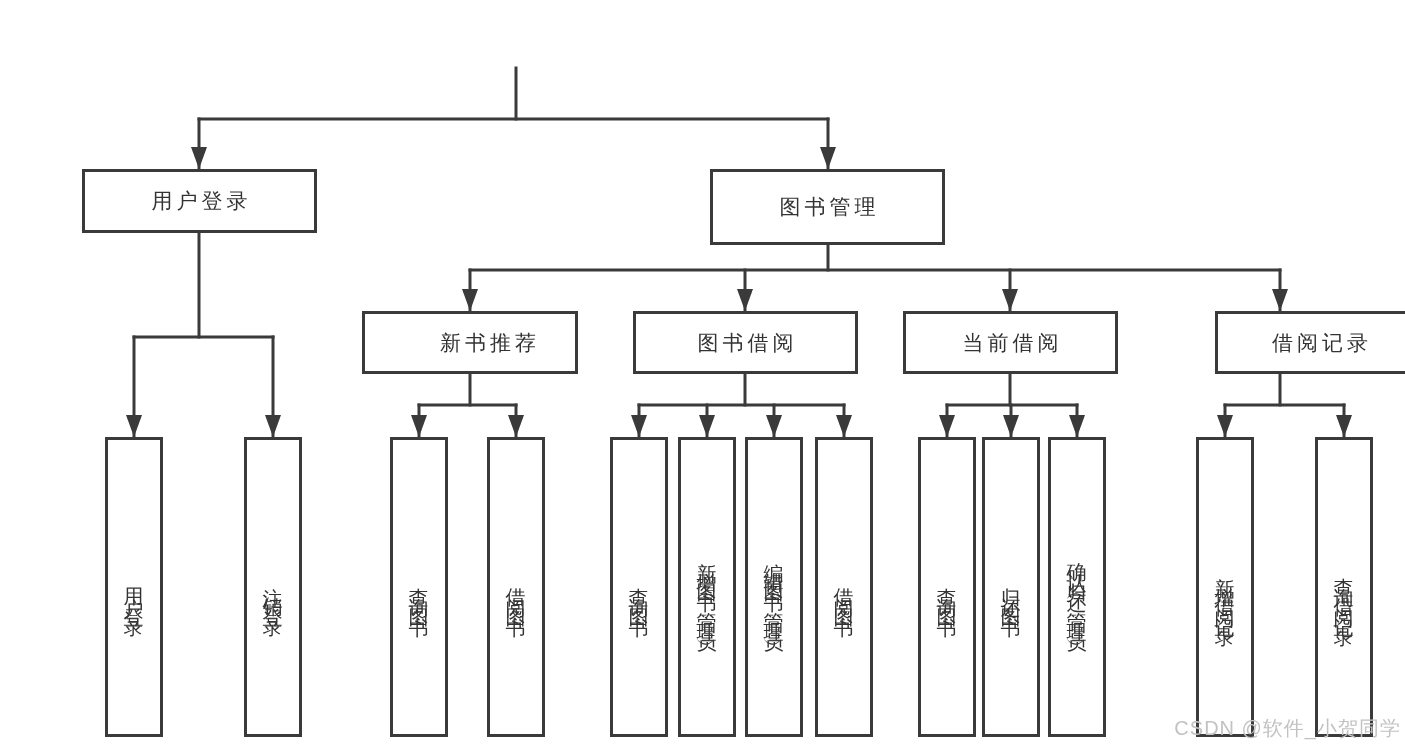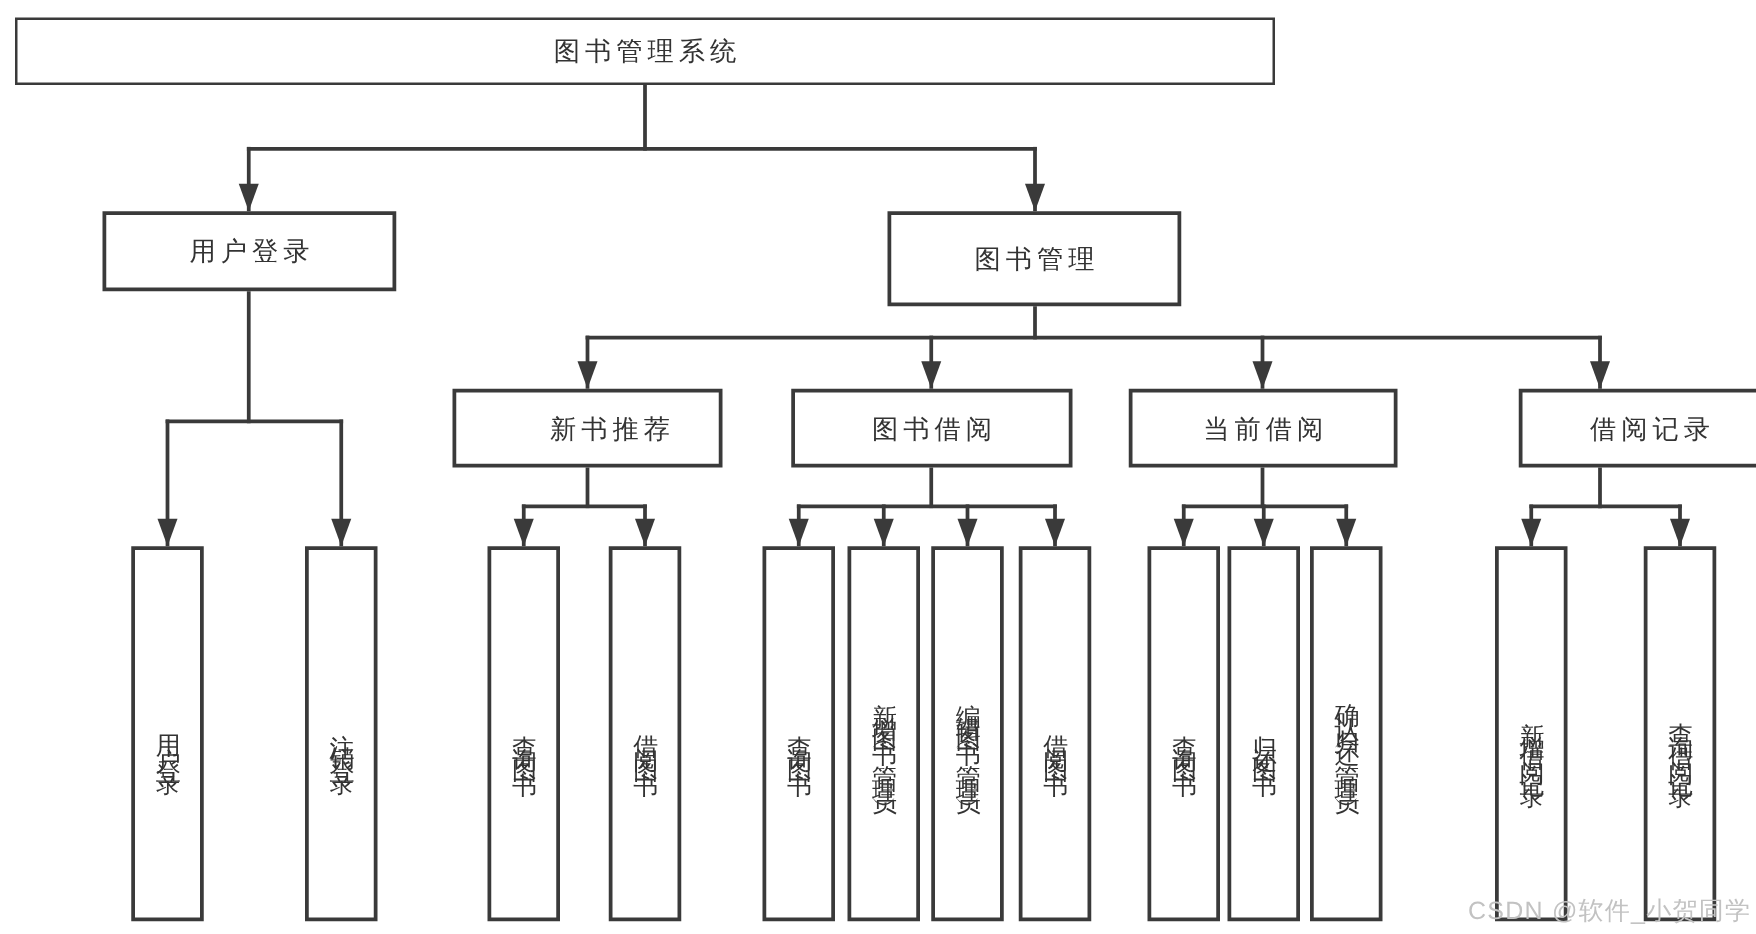--- a/index.html
+++ b/index.html
@@ -129,23 +129,20 @@
       <polygon points="766,415 782,415 774,437"></polygon>
       <polygon points="836,415 852,415 844,437"></polygon>
       <polygon points="939,415 955,415 947,437"></polygon>
       <polygon points="1003,415 1019,415 1011,437"></polygon>
       <polygon points="1069,415 1085,415 1077,437"></polygon>
       <polygon points="1217,415 1233,415 1225,437"></polygon>
       <polygon points="1336,415 1352,415 1344,437"></polygon>
     </g>
   </svg>
 
-  <div class="node hnode root" style="left:12px; top:14px; width:1008px; height:54px;">
-    <span class="lbl">图书管理系统</span>
-  </div>
 
   <div class="node hnode" style="left:82px; top:169px; width:235px; height:64px;">
     <span class="lbl">用户登录</span>
   </div>
   <div class="node hnode" style="left:710px; top:169px; width:235px; height:76px;">
     <span class="lbl">图书管理</span>
   </div>
 
   <div class="node hnode" style="left:362px; top:311px; width:216px; height:63px;padding-left:36px;">
     <span class="lbl">新书推荐</span>

